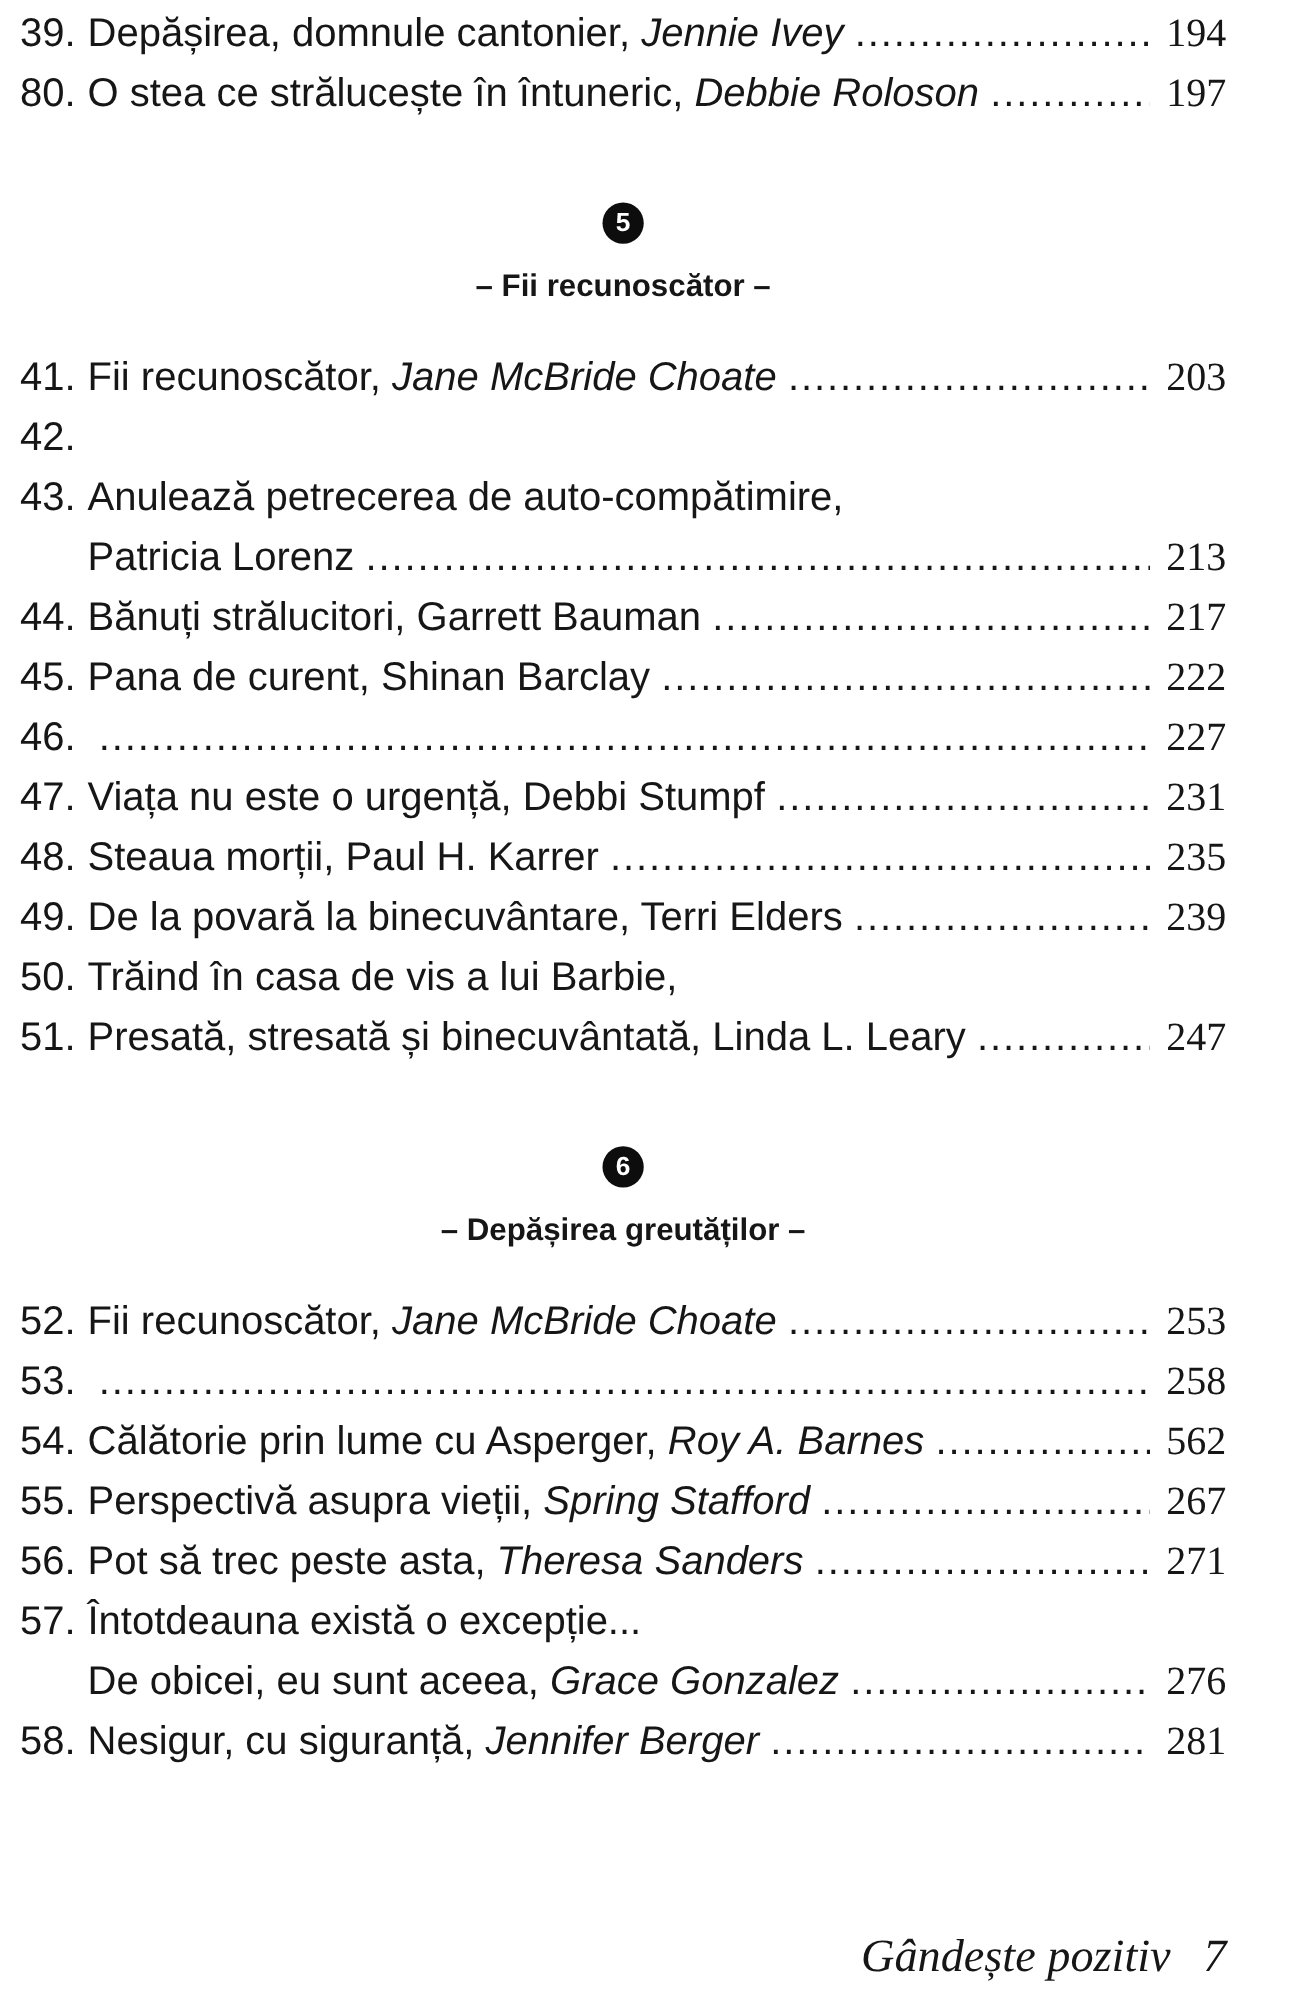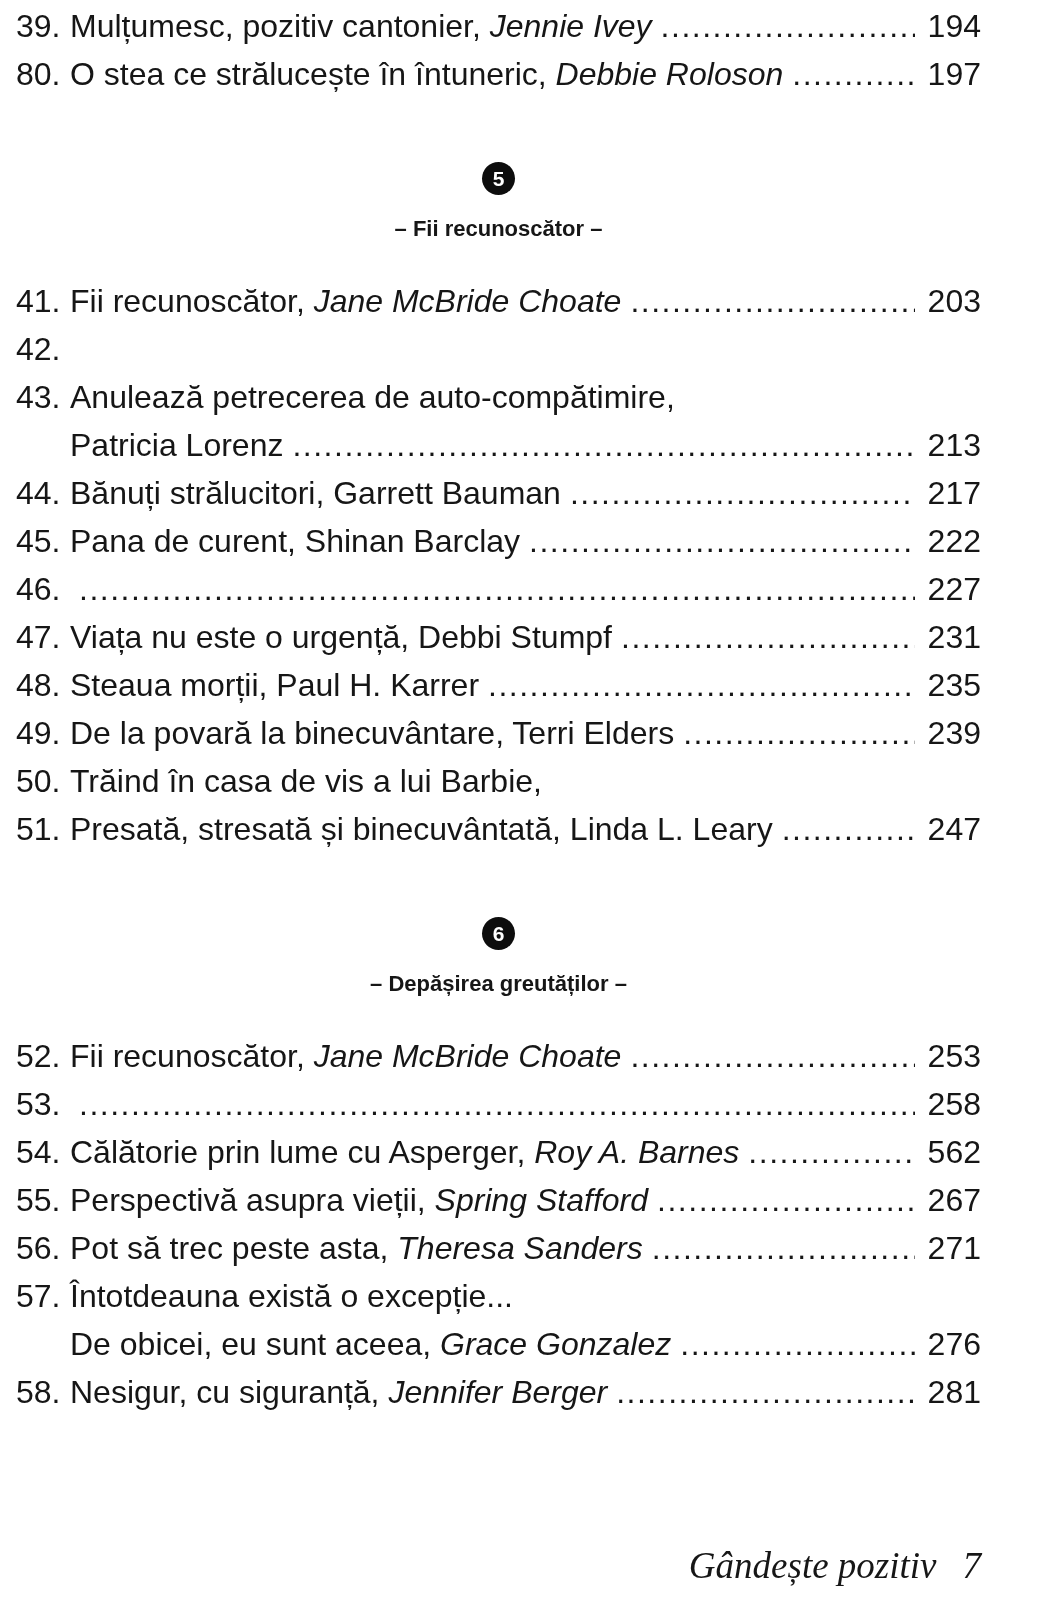--- a/index.html
+++ b/index.html
@@ -26,47 +26,47 @@
   .entry-text i { }
   .leader {
     flex: 1 1 auto; min-width: 14px;
     overflow: hidden; white-space: nowrap;
     margin: 0 13px 0 9px;
   }
   .leader::after {
     content: "...................................................................................................................";
     letter-spacing: 1.5px;
   }
-  .pagenum { flex: 0 0 auto; text-align: left; }
+  .pagenum { flex: 0 0 auto; text-align: left; font-family: Liberation Serif, serif; }
   .section-break { text-align: center; margin-top: 64px; margin-bottom: 26px; }
   .circle-row { line-height: 0; margin-bottom: 12px; }
   .section-circle {
     display: inline-flex; align-items: center; justify-content: center;
     width: 33px; height: 33px; border-radius: 50%;
     background: #0d0d0d; color: #ffffff;
     font-size: 21px; font-weight: bold; line-height: 1;
   }
-  .section-title { font-size: 22px; font-weight: bold; line-height: 44px; }
+  .section-title { font-size: 25px; font-weight: bold; line-height: 44px; }
   .footer {
     display: flex; justify-content: flex-end; align-items: baseline;
     font-family: "Liberation Serif", serif; font-style: italic;
     font-size: 37px; line-height: 44px;
     margin-top: 34px; padding-bottom: 12px;
     gap: 26px;
   }
 </style>
 </head>
 <body>
 
 <div class="page">
   <div class="toc" id="toc-root">
       <div class="entry">
         <div class="entry-line">
           <span class="num">39.</span>
-          <span class="entry-text"><span>Mulțumesc, pozitiv cantonier, </span><i>Jennie Ivey</i></span>
+          <span class="entry-text"><span>Depășirea, domnule cantonier, </span><i>Jennie Ivey</i></span>
           <span class="leader"></span>
           <span class="pagenum">194</span>
         </div>
       </div>
       <div class="entry">
         <div class="entry-line">
           <span class="num">80.</span>
           <span class="entry-text"><span>O stea ce strălucește în întuneric, </span><i>Debbie Roloson</i></span>
           <span class="leader"></span>
           <span class="pagenum">197</span>

